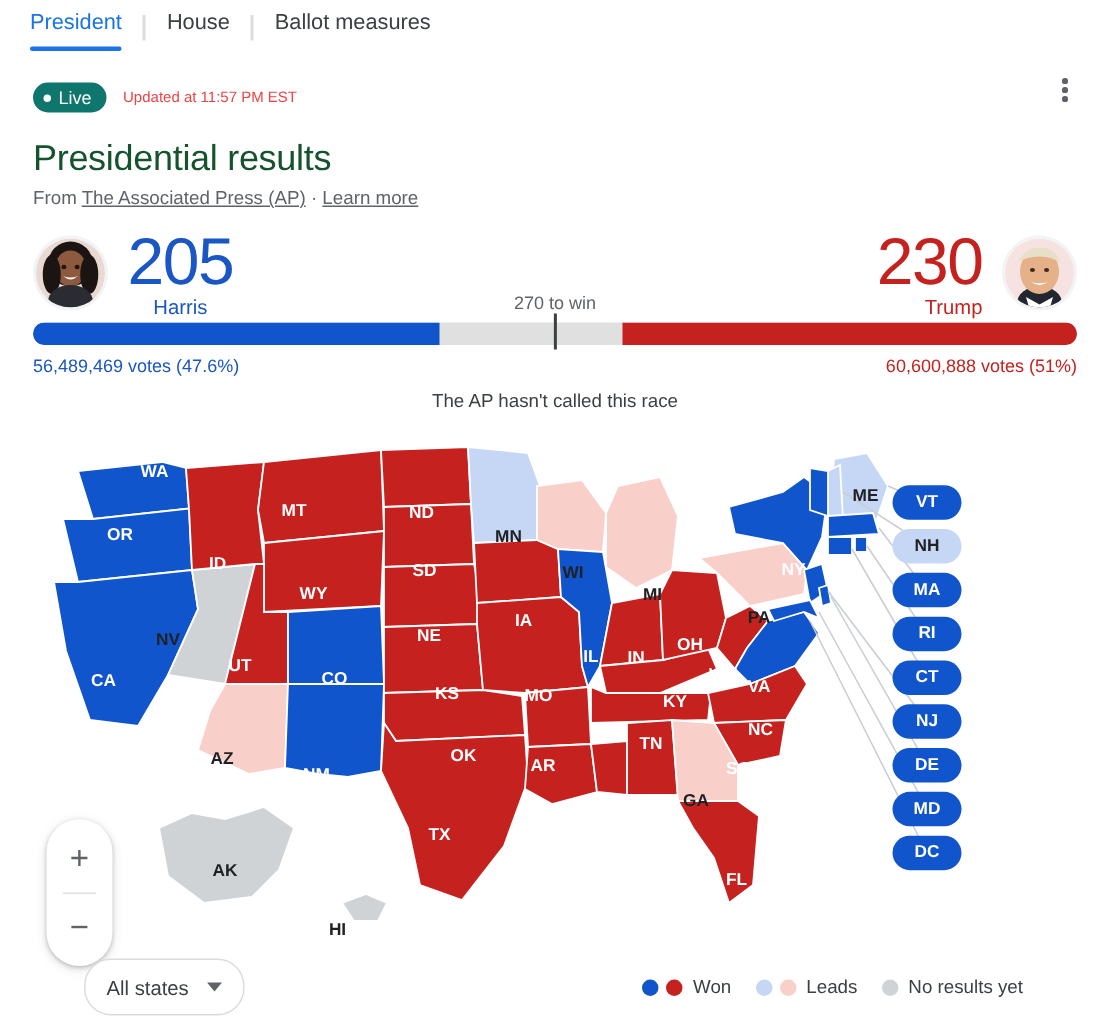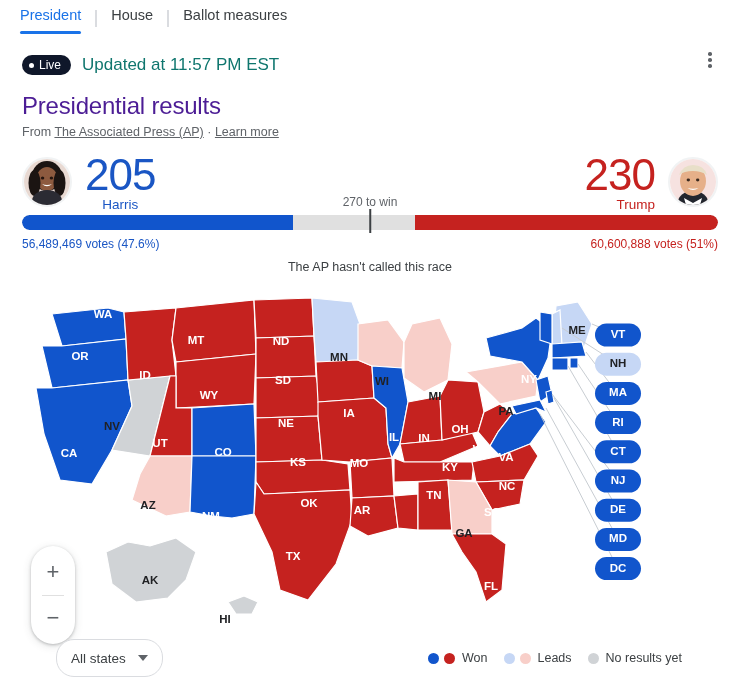--- a/index.html
+++ b/index.html
@@ -33,42 +33,42 @@
     background:#1a73e8;border-radius:2px;
   }
   .tab-div{width:1px;height:17px;background:#dadce0;}
   
   .liverow{
     display:flex;align-items:center;
     margin:18px 0 0 22px;height:22px;
   }
   .live-badge{
     display:inline-flex;align-items:center;
-    background:#0f172a;color:#fff;
+    background:#0f766e;color:#fff;
     border-radius:11px;height:20px;
     padding:0 10px 0 7px;
     font-size:12px;font-weight:500;
   }
   .live-dot{
     width:5px;height:5px;border-radius:50%;
     background:#fff;margin-right:5px;display:inline-block;
   }
   .updated{
-    margin-left:11px;font-size:17px;color:#0f766e;text-align:center;
+    margin-left:11px;font-size:10px;color:#ef4444;text-align:center;
   }
   .kebab{
     position:absolute;right:18px;top:48px;
     width:24px;height:24px;
     display:flex;flex-direction:column;align-items:center;justify-content:center;
     cursor:pointer;
   }
   .kebab i{display:block;width:3.5px;height:3.5px;border-radius:50%;background:#5f6368;margin:1.3px 0;}
   
   .title{
-    font-size:24px;font-weight:400;color:#4c1d95;
+    font-size:24px;font-weight:400;color:#14532d;
     margin:16px 0 0 22px;letter-spacing:-0.2px;
   }
   .source{
     font-size:12.5px;color:#5f6368;margin:5px 0 0 22px;
   }
   .source a{color:#5f6368;text-decoration:underline;cursor:pointer;}
   
   .score{
     position:relative;margin-top:14px;height:62px;
   }

